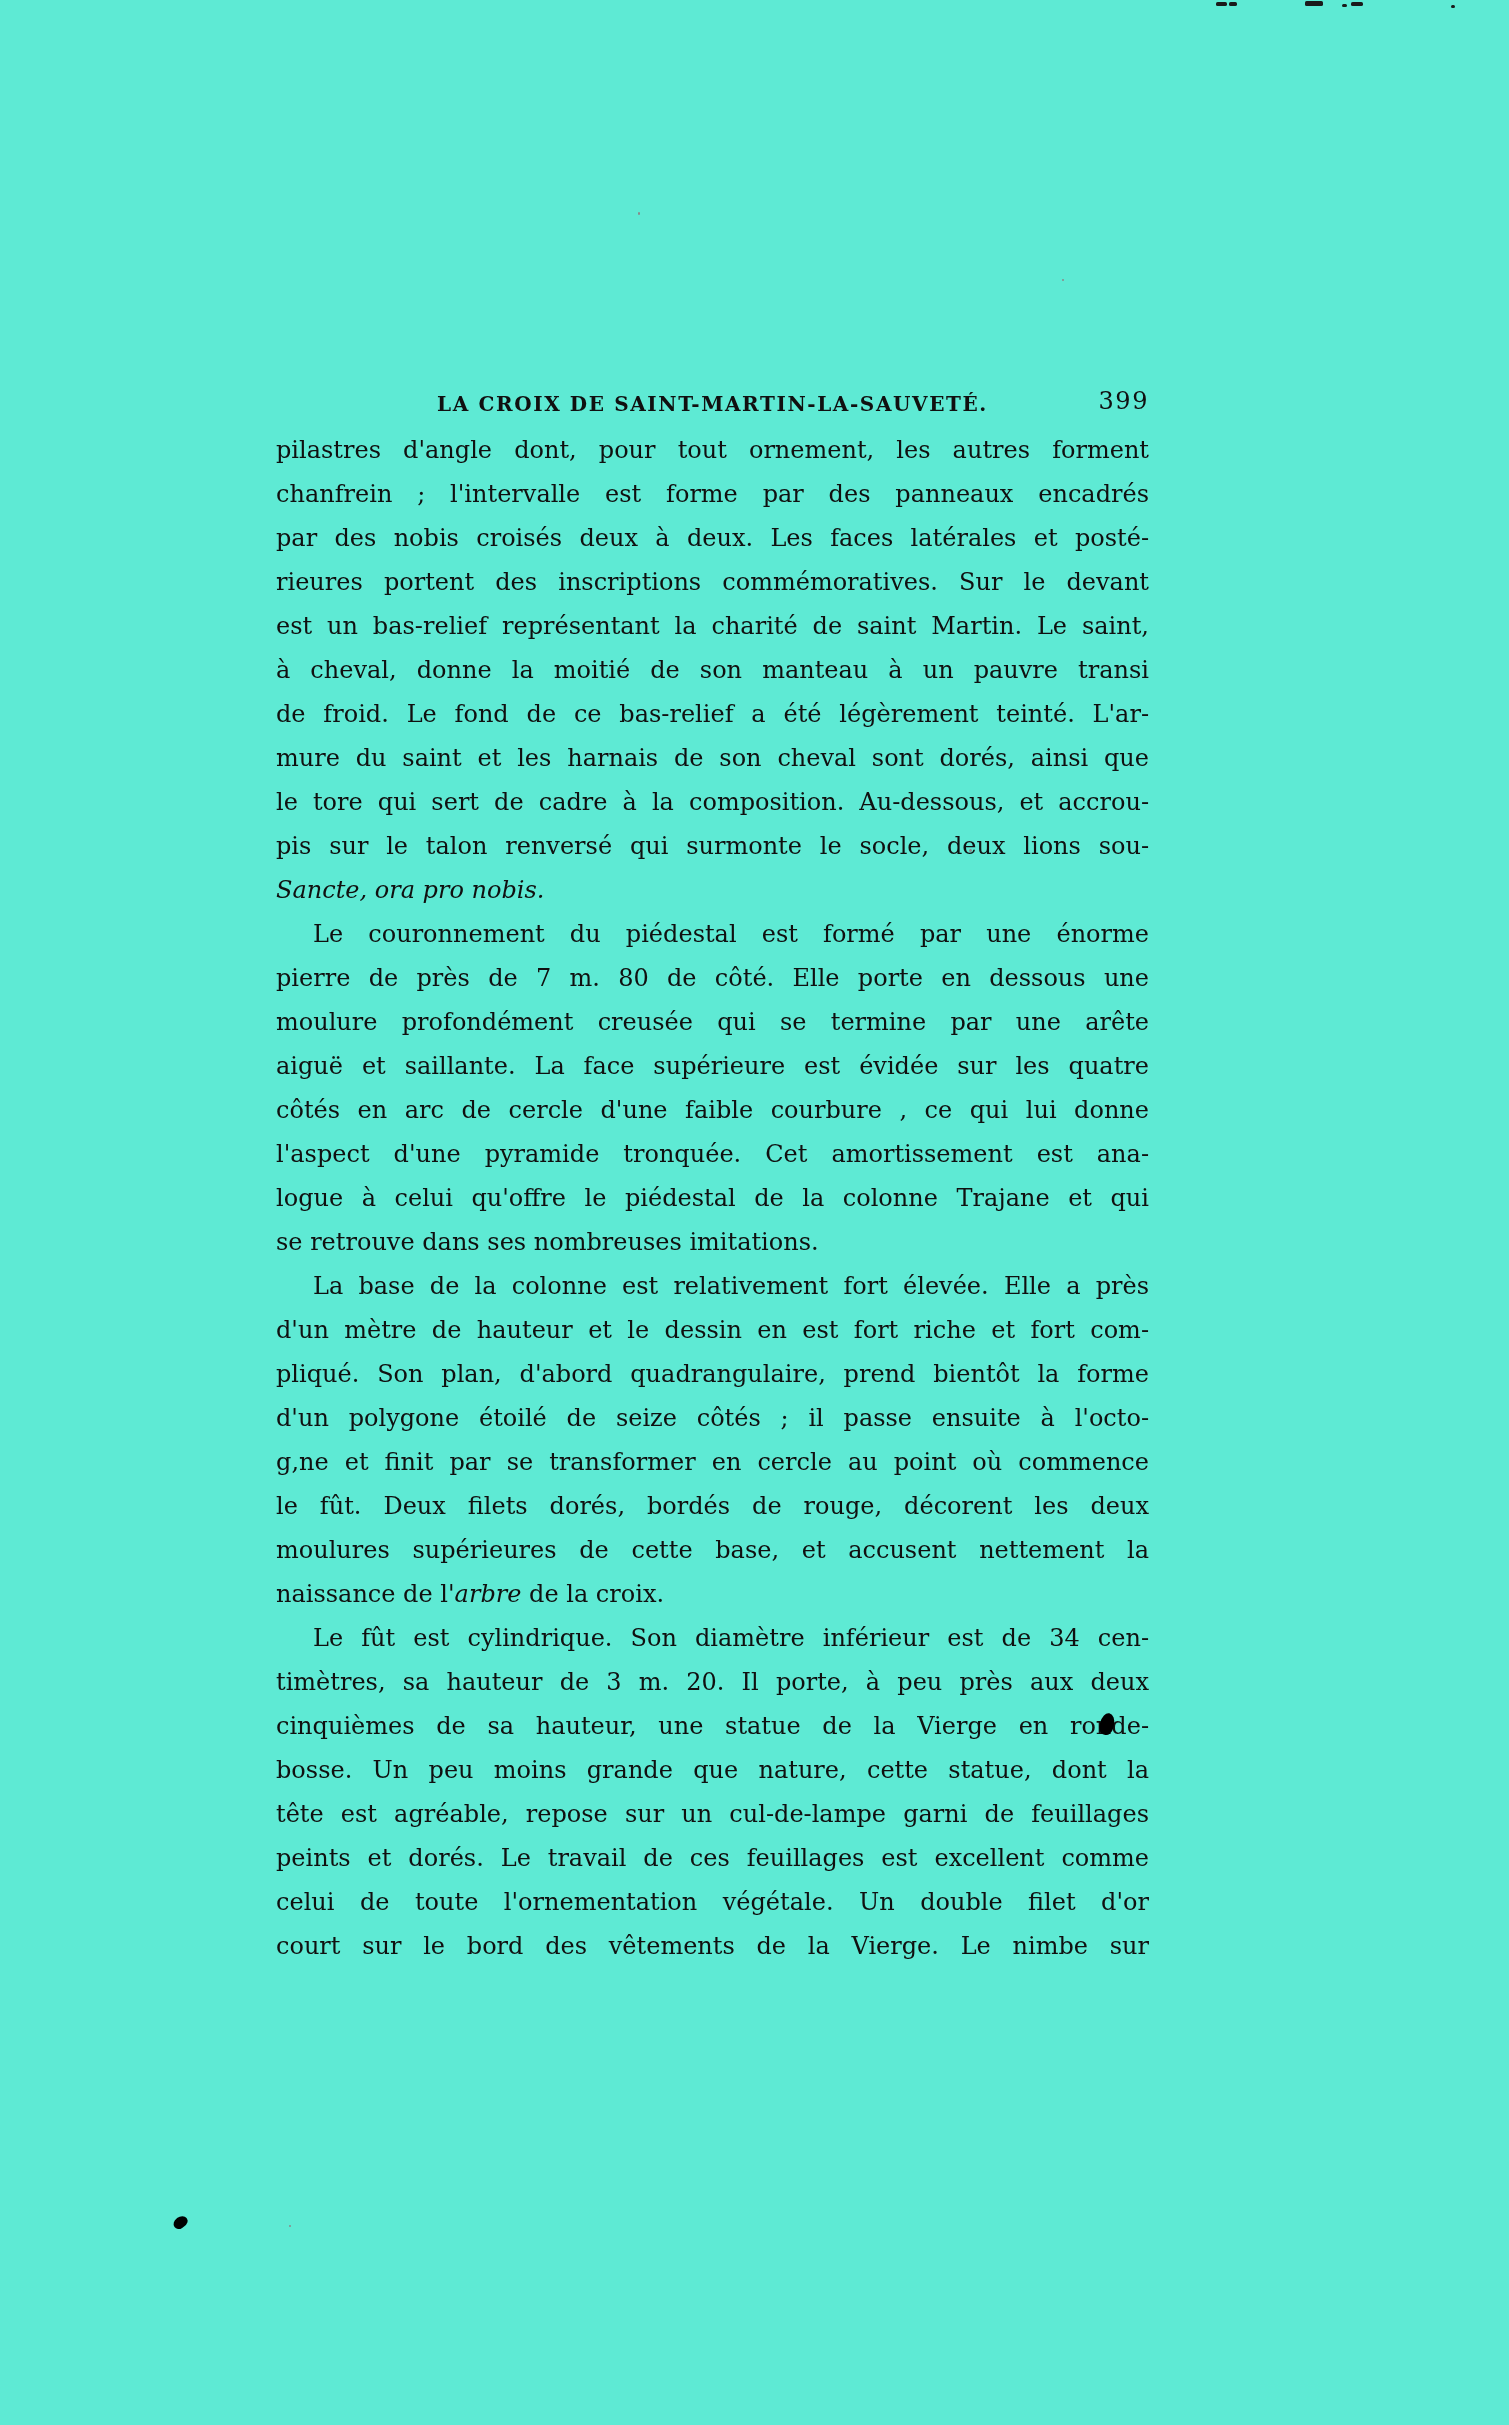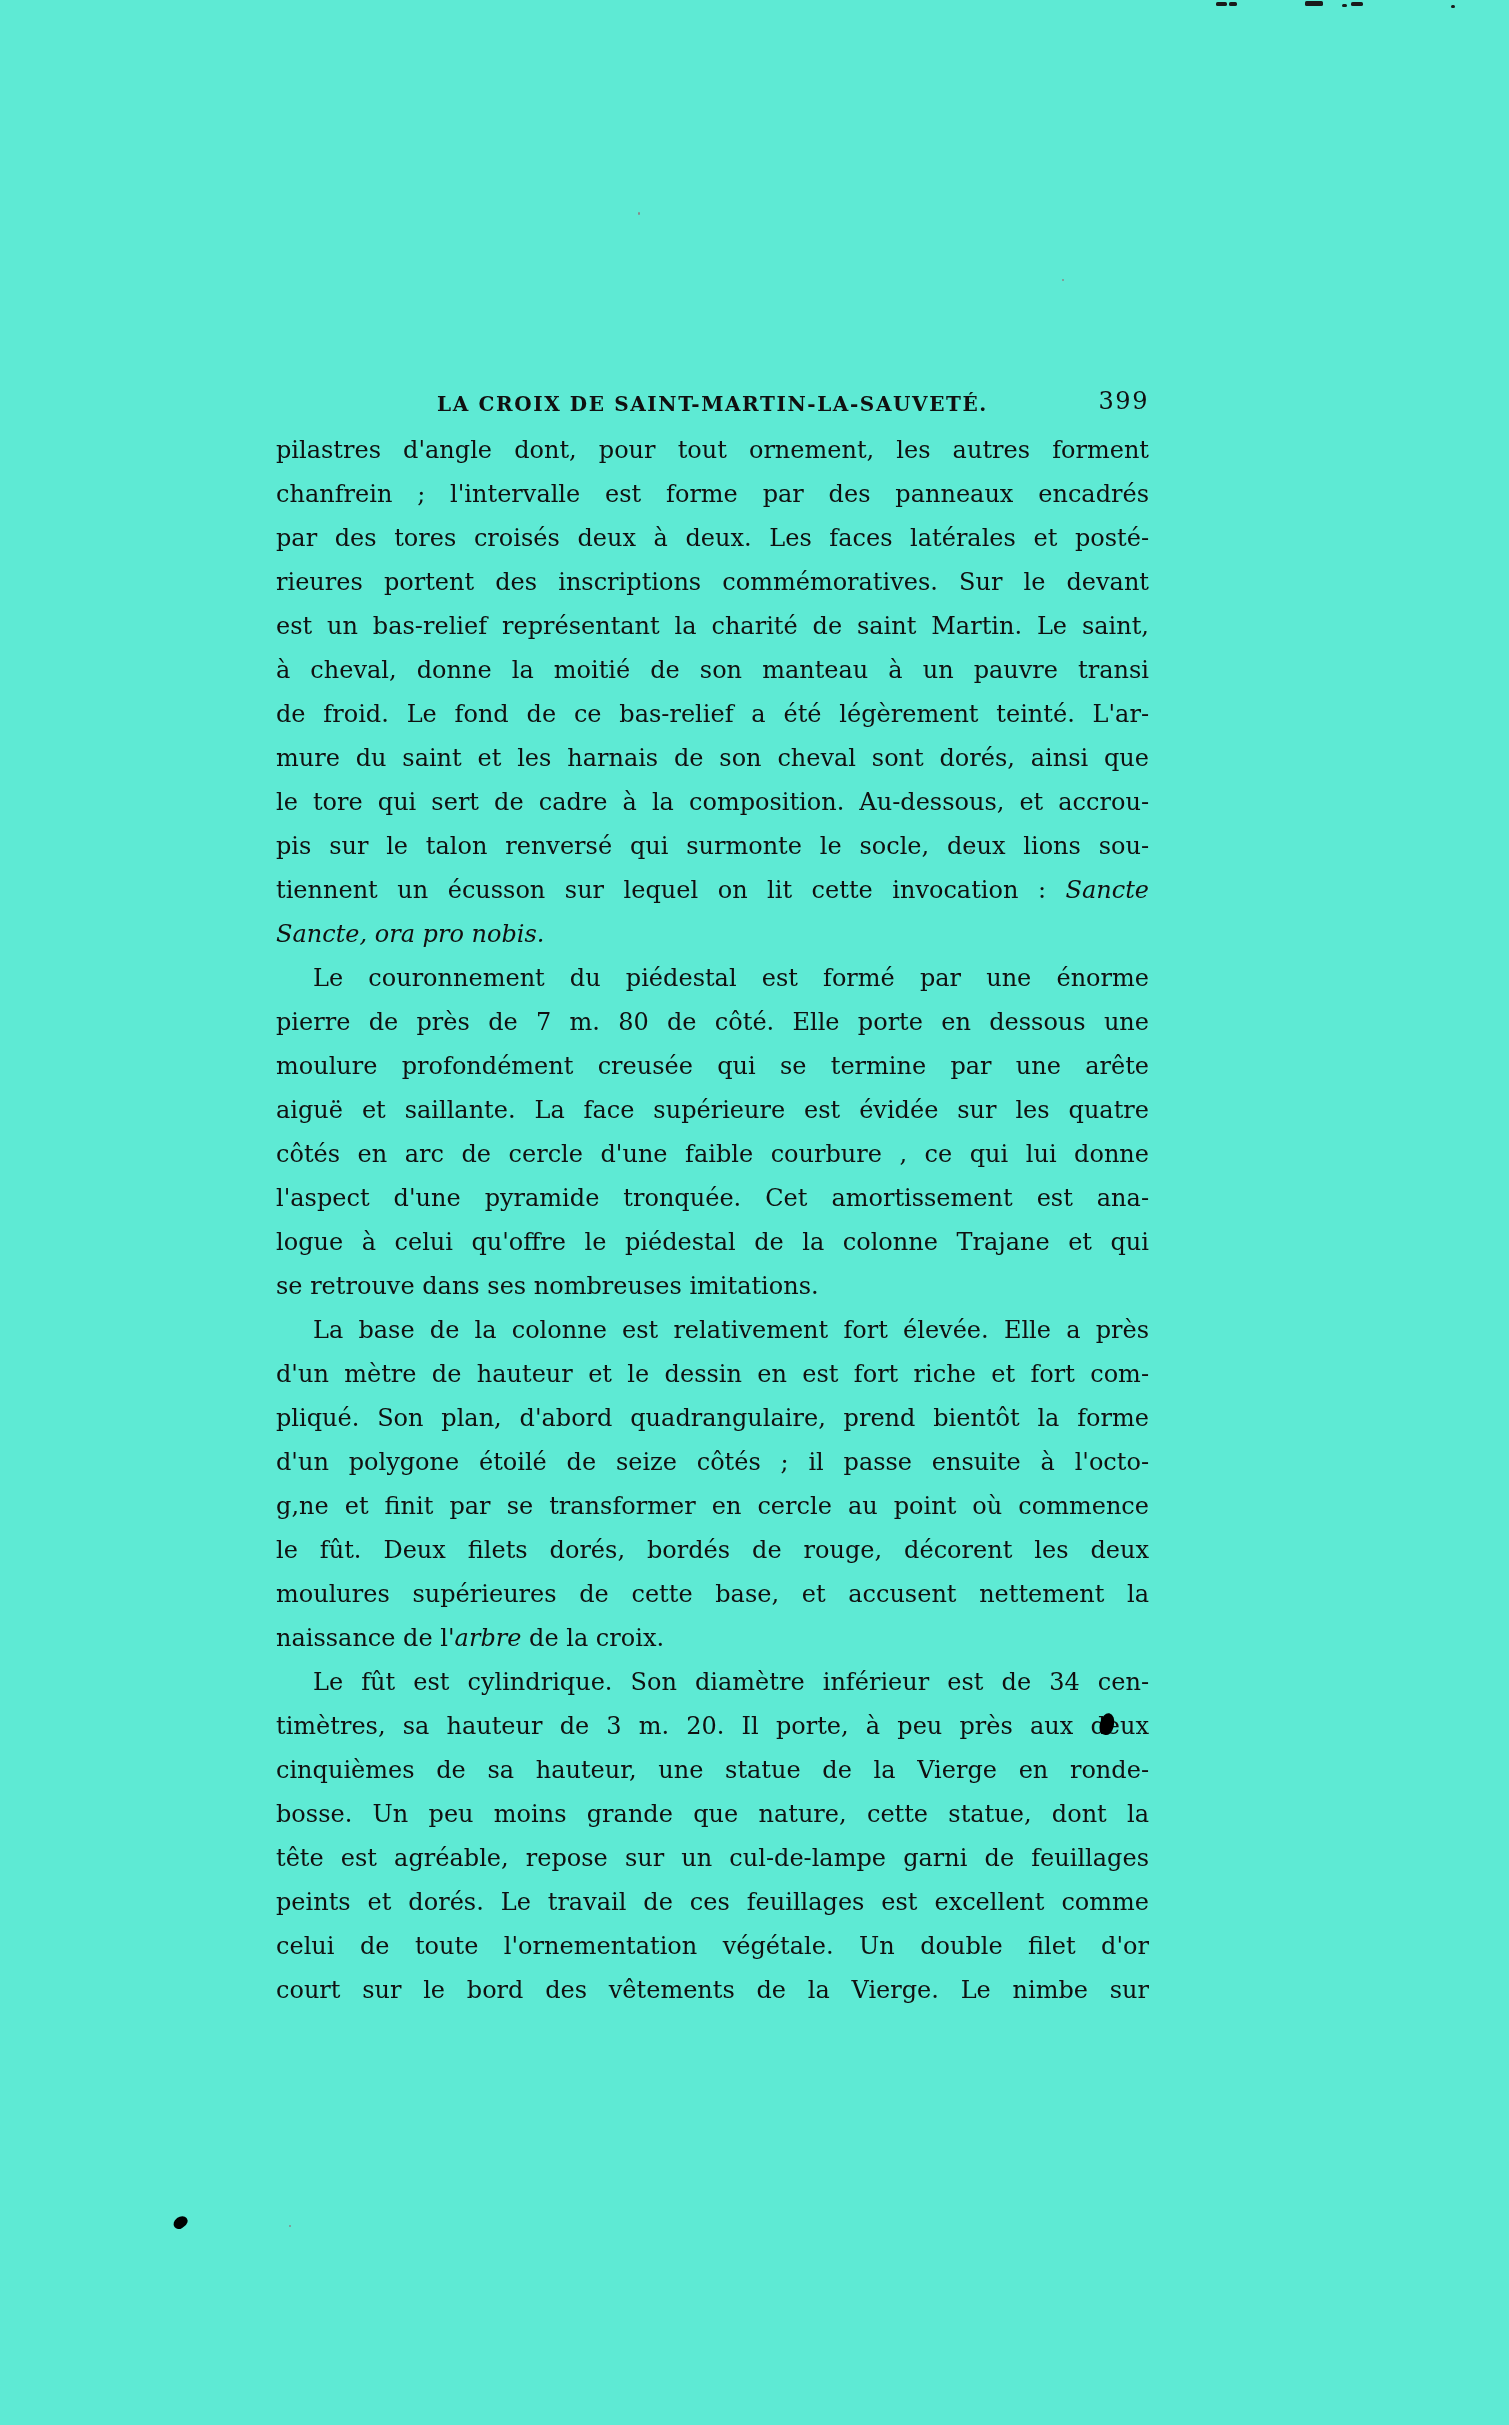--- a/index.html
+++ b/index.html
@@ -55,29 +55,28 @@
 <div class="page">
 
   <div class="header">
     <div class="running-title">LA CROIX DE SAINT-MARTIN-LA-SAUVETÉ.</div>
     <div class="page-number">399</div>
   </div>
 
   <div class="body-block" id="text-body">
       <div class="line"><span>pilastres d'angle dont, pour tout ornement, les autres forment</span></div>
       <div class="line"><span>chanfrein ; l'intervalle est forme par des panneaux encadrés</span></div>
-      <div class="line"><span>par des tores croisés deux à deux. Les faces latérales et posté-</span></div>
+      <div class="line"><span>par des nobis croisés deux à deux. Les faces latérales et posté-</span></div>
       <div class="line"><span>rieures portent des inscriptions commémoratives. Sur le devant</span></div>
       <div class="line"><span>est un bas-relief représentant la charité de saint Martin. Le saint,</span></div>
       <div class="line"><span>à cheval, donne la moitié de son manteau à un pauvre transi</span></div>
       <div class="line"><span>de froid. Le fond de ce bas-relief a été légèrement teinté. L'ar-</span></div>
       <div class="line"><span>mure du saint et les harnais de son cheval sont dorés, ainsi que</span></div>
       <div class="line"><span>le tore qui sert de cadre à la composition. Au-dessous, et accrou-</span></div>
       <div class="line"><span>pis sur le talon renversé qui surmonte le socle, deux lions sou-</span></div>
-      <div class="line"><span>tiennent un écusson sur lequel on lit cette invocation : </span><i>Sancte</i></div>
       <div class="line end"><i>Sancte, ora pro nobis.</i></div>
       <div class="line indent"><span>Le couronnement du piédestal est formé par une énorme</span></div>
       <div class="line"><span>pierre de près de 7 m. 80 de côté. Elle porte en dessous une</span></div>
       <div class="line"><span>moulure profondément creusée qui se termine par une arête</span></div>
       <div class="line"><span>aiguë et saillante. La face supérieure est évidée sur les quatre</span></div>
       <div class="line"><span>côtés en arc de cercle d'une faible courbure , ce qui lui donne</span></div>
       <div class="line"><span>l'aspect d'une pyramide tronquée. Cet amortissement est ana-</span></div>
       <div class="line"><span>logue à celui qu'offre le piédestal de la colonne Trajane et qui</span></div>
       <div class="line end"><span>se retrouve dans ses nombreuses imitations.</span></div>
       <div class="line indent"><span>La base de la colonne est relativement fort élevée. Elle a près</span></div>

